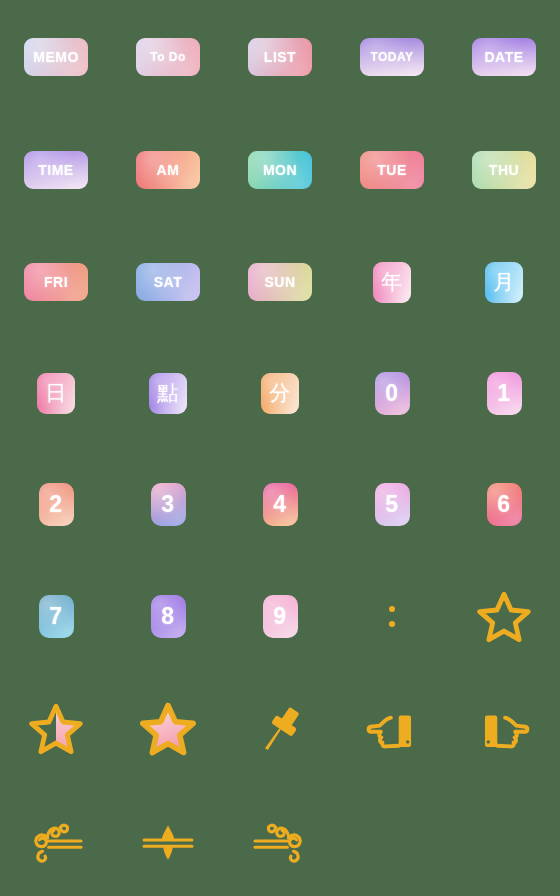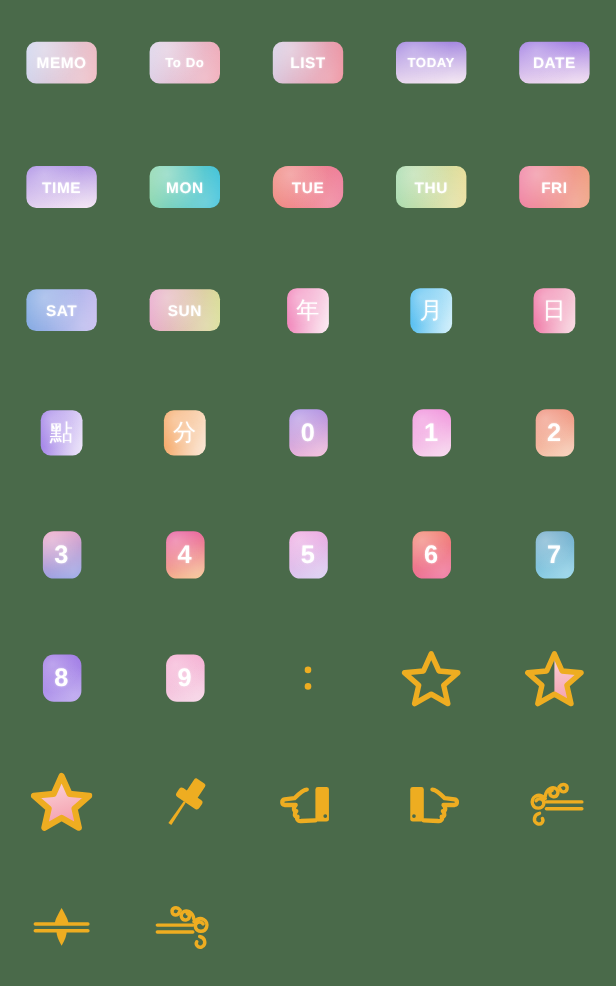--- a/index.html
+++ b/index.html
@@ -144,26 +144,31 @@
       <div class="tile wide" style="background: linear-gradient(175deg, rgb(155, 118, 226) 0%, rgb(242, 221, 240) 100%);">
         <span class="lbl">DATE</span>
       </div>
     </div>
     <div class="cell">
       <div class="tile wide" style="background: linear-gradient(170deg, rgb(168, 138, 228) 0%, rgb(243, 228, 243) 100%);">
         <span class="lbl">TIME</span>
       </div>
     </div>
     <div class="cell">
+      <div class="tile wide" style="background: linear-gradient(95deg, rgb(238, 111, 115) 0%, rgb(249, 196, 154) 100%);">
+        <span class="lbl">AM</span>
+      </div>
+    </div>
+    <div class="cell">
       <div class="tile wide" style="background: linear-gradient(95deg, rgb(143, 216, 174) 0%, rgb(65, 195, 221) 100%);">
         <span class="lbl">MON</span>
       </div>
     </div>
     <div class="cell">
-      <div class="tile wide" style="background: linear-gradient(95deg, rgb(240, 138, 128) 0%, rgb(239, 127, 157) 100%); border-radius: 14px;">
+      <div class="tile wide" style="background: linear-gradient(95deg, rgb(240, 138, 128) 0%, rgb(239, 127, 157) 100%);">
         <span class="lbl">TUE</span>
       </div>
     </div>
     <div class="cell">
       <div class="tile wide" style="background: linear-gradient(95deg, rgb(168, 220, 176) 0%, rgb(236, 223, 155) 100%);">
         <span class="lbl">THU</span>
       </div>
     </div>
     <div class="cell">
       <div class="tile wide" style="background: linear-gradient(95deg, rgb(240, 130, 164) 0%, rgb(240, 160, 127) 100%);">

